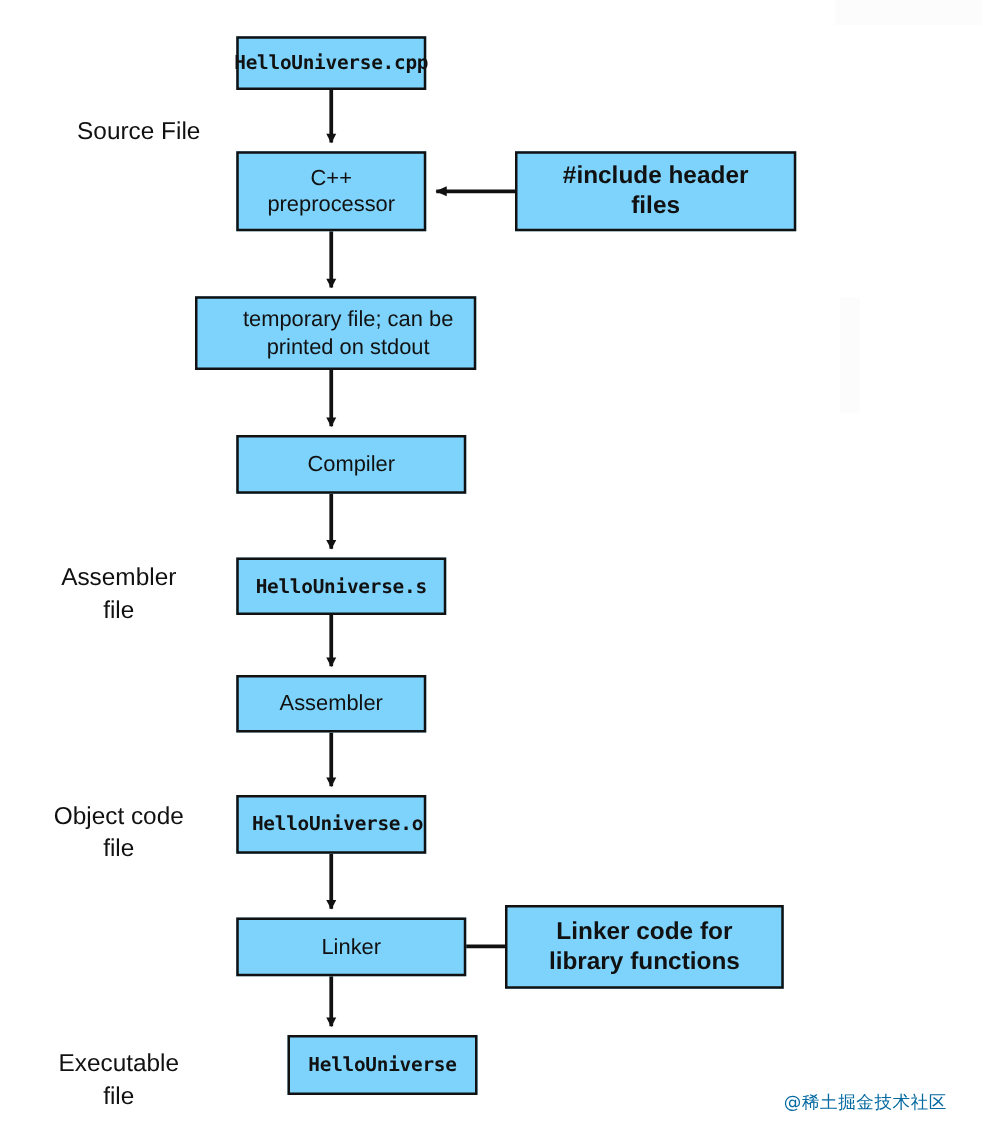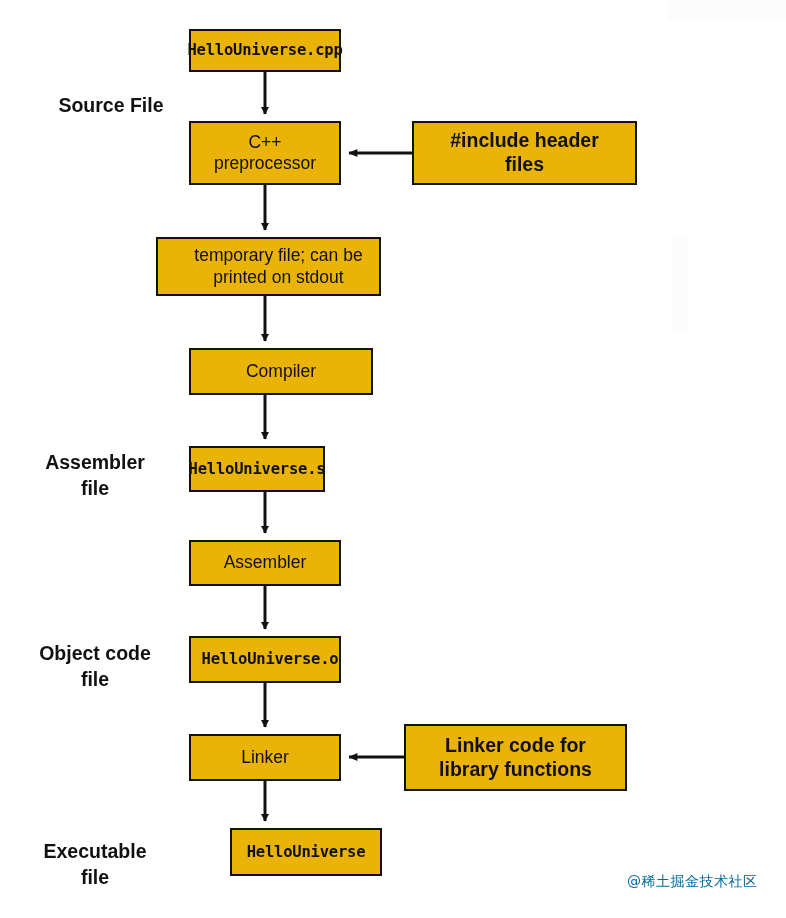--- a/index.html
+++ b/index.html
@@ -17,21 +17,21 @@
     height: 918px;
     background: #ffffff;
     overflow: hidden;
   }
 
   
   .node {
     position: absolute;
     box-sizing: border-box;
     border: 2.5px solid #111111;
-    background: #eab308;
+    background: #7dd3fc;
     display: flex;
     align-items: center;
     justify-content: center;
     text-align: center;
     color: #111111;
     line-height: 1.22;
     z-index: 3;
   }
   .node .txt {
     display: block;
@@ -55,21 +55,21 @@
   .node.bold {
     font-family: "Liberation Sans", sans-serif;
     font-size: 19.5px;
     font-weight: 700;
   }
 
   
   .stage-label {
     position: absolute;
     font-family: "Liberation Sans", sans-serif;
-    font-weight: 700;
+    font-weight: 400;
     font-size: 19.5px;
     color: #111111;
     text-align: center;
     line-height: 1.32;
     white-space: pre-line;
     z-index: 3;
   }
 
   
   .conn {
@@ -160,33 +160,33 @@
 
   <div class="node sans" style="left:156px; top:237px; width:225px; height:59px;padding-left:20px;">
     <span class="txt">temporary file; can be
 printed on stdout</span>
   </div>
 
   <div class="node sans" style="left:189px; top:348px; width:184px; height:47px;">
     <span class="txt">Compiler</span>
   </div>
 
-  <div class="node mono" style="left:189px; top:446px; width:136px; height:46px;">
+  <div class="node mono" style="left:189px; top:446px; width:168px; height:46px;">
     <span class="txt">HelloUniverse.s</span>
   </div>
 
   <div class="node sans" style="left:189px; top:540px; width:152px; height:46px;">
     <span class="txt">Assembler</span>
   </div>
 
   <div class="node mono" style="left:189px; top:636px; width:152px; height:47px;padding-left:10px;">
     <span class="txt">HelloUniverse.o</span>
   </div>
 
-  <div class="node sans" style="left:189px; top:734px; width:152px; height:47px;">
+  <div class="node sans" style="left:189px; top:734px; width:184px; height:47px;">
     <span class="txt">Linker</span>
   </div>
 
   <div class="node bold" style="left:404px; top:724px; width:223px; height:67px;">
     <span class="txt">Linker code for
 library functions</span>
   </div>
 
   <div class="node mono" style="left:189px; top:828px; width:152px; height:48px;margin-left:41px;">
     <span class="txt">HelloUniverse</span>

